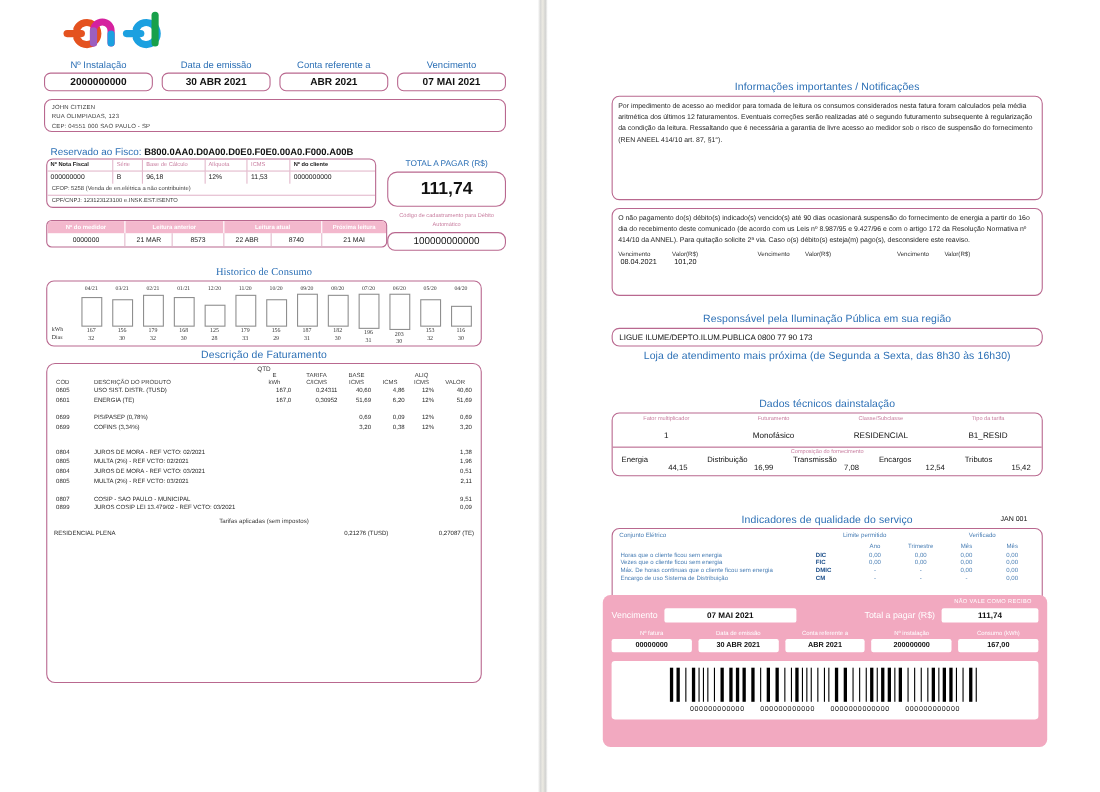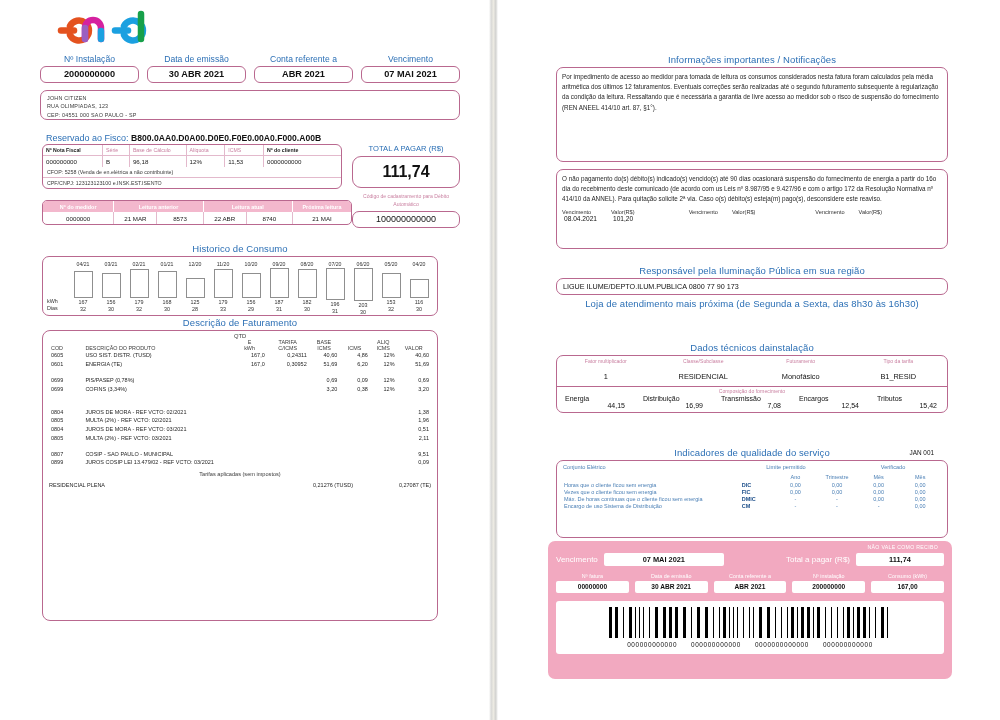--- a/index.html
+++ b/index.html
@@ -87,21 +87,21 @@
     text-align:center;border-right:1px solid #fff;
   }
   .metertbl th:last-child{border-right:none;}
   .metertbl td{
     font-size:6.2px;text-align:center;padding:2.5px 2px;color:#1a1a1a;
     border-right:1px solid #e3b9cc;
   }
   .metertbl td:last-child{border-right:none;}
 
   
-  .histwrap{position:absolute;left:42px;top:243px;width:396px;}
+  .histwrap{position:absolute;left:42px;top:243px;width:396px;font-family:Liberation Serif, serif;}
   .histbox{
     border:1px solid #b9688f;border-radius:7px;height:60px;box-sizing:border-box;
     padding:3px 4px 2px 4px;position:relative;
   }
   .histgrid{display:flex;align-items:flex-end;height:100%;}
   .hist-rowlab{
     width:22px;flex:none;font-size:5.4px;color:#333;display:flex;
     flex-direction:column;justify-content:flex-end;height:100%;padding-bottom:1px;
   }
   .hist-rowlab span{display:block;height:7px;line-height:7px;}
@@ -126,21 +126,21 @@
   .billtbl th.c{text-align:center;}
   .billtbl td{font-size:5.5px;color:#262626;padding:1.4px 2px;text-align:right;}
   .billtbl td.l{text-align:left;}
   .billtbl tr.spacer td{height:7px;padding:0;}
   .tarifa-cap{text-align:center;font-size:5.6px;color:#3a3a3a;margin-top:4px;}
   .tarifa-row{display:flex;font-size:5.5px;color:#262626;margin-top:5px;}
   .tarifa-row .nm{flex:1;}
   .tarifa-row .v{width:78px;text-align:right;}
 
   
-  .r{position:absolute;left:556px;width:392px;}
+  .r{position:absolute;left:556px;width:392px;margin-top:20px;}
   .rbox{
     border:1px solid #b9688f;border-radius:7px;box-sizing:border-box;background:#fff;
   }
   .rtext{font-size:6.3px;line-height:1.62;color:#1f1f1f;padding:4px 5px;}
 
   .venctbl{display:flex;padding:0 5px 4px 5px;}
   .venccell{flex:1;display:flex;gap:14px;}
   .venccell .c{text-align:left;}
   .venccell .cap{font-size:5.6px;color:#333;}
   .venccell .val{font-size:6.6px;color:#111;padding-left:2px;}
@@ -666,26 +666,26 @@
 
   <div class="r" style="top:342px;">
     <div class="sect-title">Dados técnicos dainstalação</div>
     <div class="techbox">
       <div class="techrow">
         <div class="techcell">
           <span class="cap">Fator multiplicador</span>
           <span class="val">1</span>
         </div>
         <div class="techcell">
+          <span class="cap">Futuramento</span>
+          <span class="val">Monofásico</span>
+        </div>
+        <div class="techcell">
           <span class="cap">Classe/Subclasse</span>
           <span class="val">RESIDENCIAL</span>
-        </div>
-        <div class="techcell">
-          <span class="cap">Futuramento</span>
-          <span class="val">Monofásico</span>
         </div>
         <div class="techcell">
           <span class="cap">Tipo da tarifa</span>
           <span class="val">B1_RESID</span>
         </div>
       </div>
       <div class="techrow comp">
         <div class="comp-cap">Composição do fornecimento</div>
         <div class="comp-cells" id="comp-cells">
             <div class="cc">

